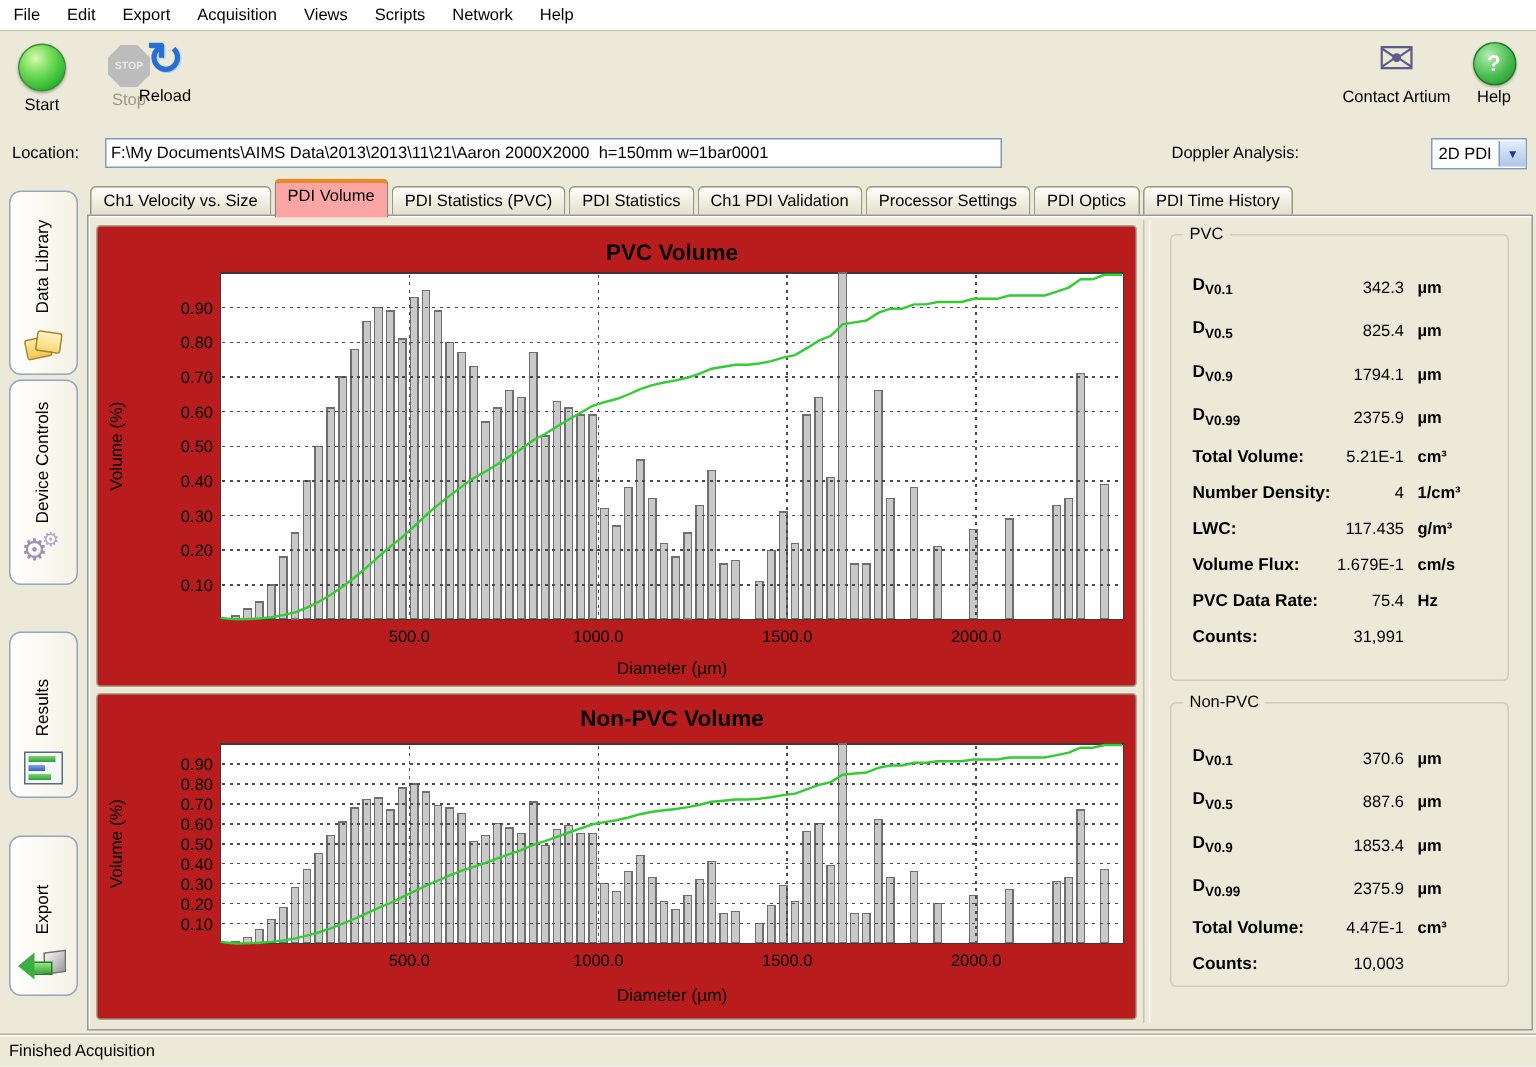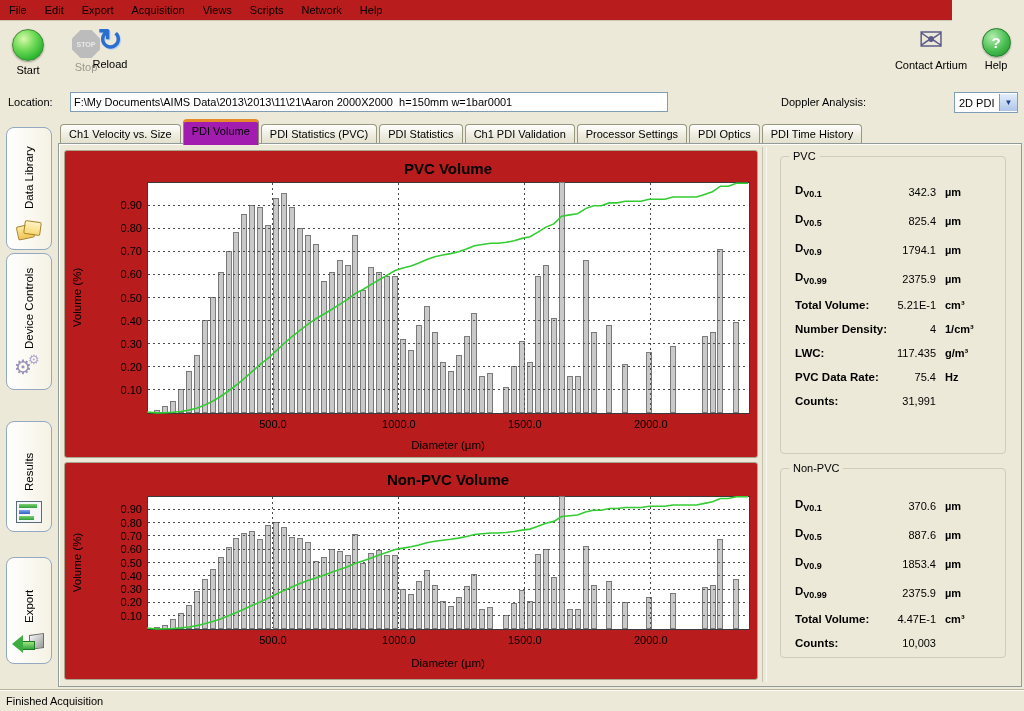--- a/index.html
+++ b/index.html
@@ -1,21 +1,21 @@
 <!DOCTYPE html>
 <html><head>
 <meta charset="utf-8">
 <style>
   html,body{margin:0;padding:0;}
   #app{position:relative;width:1024px;height:711px;background:#ece9d8;
        font-family:"Liberation Sans",sans-serif;font-size:11px;color:#000;
        overflow:hidden;user-select:none;}
   
-  #menubar{position:absolute;left:0;top:0;width:952px;height:20px;
-           background:#b91c1c;border-bottom:1px solid #c9c6b2;display:flex;align-items:center;}
+  #menubar{position:absolute;left:0;top:0;width:1024px;height:20px;
+           background:#ffffff;border-bottom:1px solid #c9c6b2;display:flex;align-items:center;}
   .menu-item{padding:3px 9px;cursor:default;}
   
   #toolbar{position:absolute;left:0;top:21px;width:1024px;height:64px;background:#ece9d8;}
   .tool{position:absolute;text-align:center;}
   .tool .tlabel{margin-top:3px;font-size:11px;}
   .tool.disabled .tlabel{color:#9a988a;}
   .icon-start{width:30px;height:30px;border-radius:50%;margin:4px auto 0;
       background:radial-gradient(circle at 36% 30%,#d9f8ac,#7ade5e 35%,#2fb832 72%,#1b9421);
       border:1px solid #3f8a38;box-shadow:0 1px 2px rgba(0,0,0,.35);}
   .icon-stop{width:28px;height:28px;margin:5px auto 0;background:#bcbcbc;
@@ -70,21 +70,21 @@
   .exportico .shaft{position:absolute;left:7px;top:10px;width:12px;height:7px;
       background:linear-gradient(#9fe37f,#37a63c);border:1px solid #1e7a24;}
   .exportico .head{position:absolute;left:-2px;top:4px;width:0;height:0;
       border-top:9px solid transparent;border-bottom:9px solid transparent;
       border-right:11px solid #3cae41;}
   
   #tabstrip{position:absolute;left:60px;top:119px;height:26px;display:flex;
       align-items:flex-end;gap:2px;}
   .tab{height:15px;padding:3px 8px 2px;background:linear-gradient(#ffffff,#f0eee2 45%,#e0ddc9);
       border:1px solid #99997f;border-bottom:none;border-radius:4px 4px 0 0;cursor:pointer;white-space:nowrap;}
-  .tab.active{height:18px;background:#a21caf;border-color:#8a8a75;
+  .tab.active{height:18px;background:#fca5a5;border-color:#8a8a75;
       border-top:3px solid #e68b2c;padding-top:3px;position:relative;z-index:3;}
   #contentpanel{position:absolute;left:58px;top:143px;width:962px;height:542px;
       border:1px solid #919b9c;background:#ece9d8;box-shadow:inset 1px 1px 0 #fdfdf9;}
   #splitter{position:absolute;left:762px;top:147px;width:3px;height:535px;
       border-left:1px solid #c6c3ae;border-right:1px solid #fbfaf2;}
   
   .chart-panel{position:absolute;background:#b91c1c;border:1px solid #a8a891;border-radius:3px;}
   .chart-title{position:absolute;left:82px;width:602px;text-align:center;
       font-size:15px;font-weight:bold;}
   .chart-svg{position:absolute;left:0;top:0;}
@@ -434,20 +434,25 @@
           <span class="slabel">Number Density:</span>
           <span class="sval">4</span>
           <span class="sunit">1/cm³</span>
         </div>
         <div class="stat-row" style="height: 24px;">
           <span class="slabel">LWC:</span>
           <span class="sval">117.435</span>
           <span class="sunit">g/m³</span>
         </div>
         <div class="stat-row" style="height: 24px;">
+          <span class="slabel">Volume Flux:</span>
+          <span class="sval">1.679E-1</span>
+          <span class="sunit">cm/s</span>
+        </div>
+        <div class="stat-row" style="height: 24px;">
           <span class="slabel">PVC Data Rate:</span>
           <span class="sval">75.4</span>
           <span class="sunit">Hz</span>
         </div>
         <div class="stat-row" style="height: 24px;">
           <span class="slabel">Counts:</span>
           <span class="sval">31,991</span>
           <span class="sunit"></span>
         </div>
       </div>

